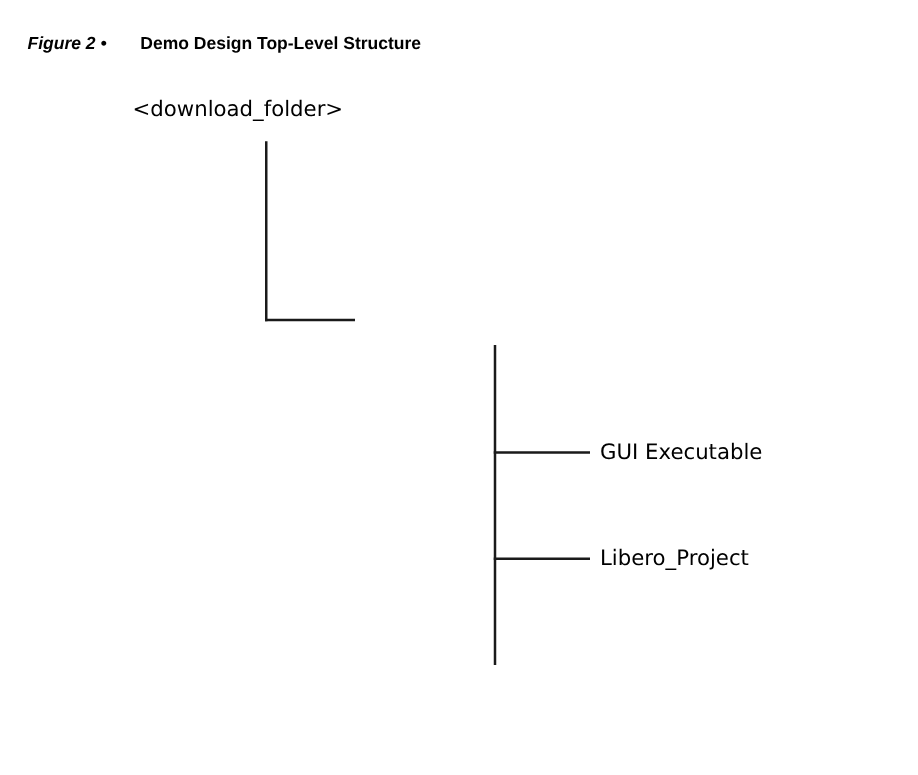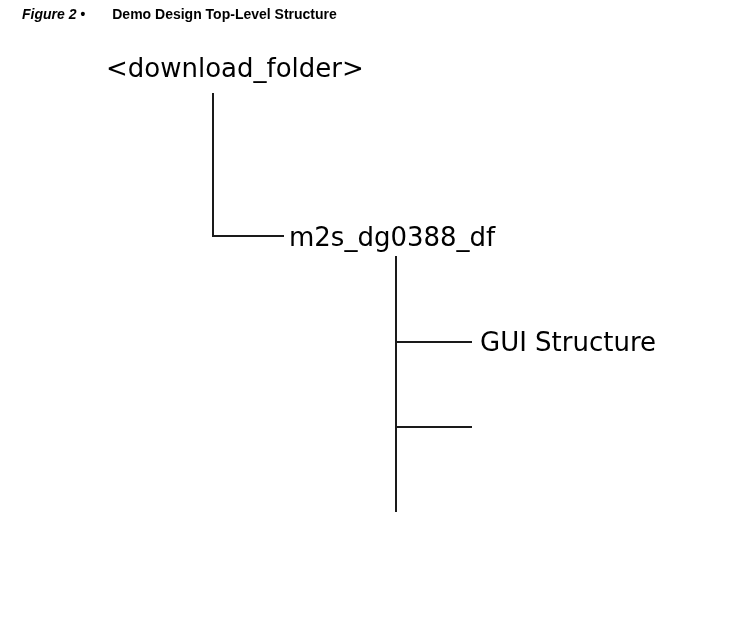--- a/index.html
+++ b/index.html
@@ -7,38 +7,39 @@
     padding: 0;
     background: #ffffff;
   }
   .figure-canvas {
     position: relative;
     width: 734px;
     height: 512px;
     background: var(--background, #ffffff);
     overflow: hidden;
     font-family: "DejaVu Sans", sans-serif;
+    margin-top: 20px;
   }
   .caption {
     position: absolute;
     left: 22px;
     top: 6px;
     font-family: "Liberation Sans", sans-serif;
     font-size: 14px;
     font-weight: bold;
     color: var(--text, #000000);
     white-space: nowrap;
   }
   .fig-label {
     font-style: italic;
     margin-right: 27px;
   }
   .tree-label {
     position: absolute;
-    font-size: 26px;
+    font-size: 17px;
     line-height: 32px;
     color: var(--text, #000000);
     white-space: nowrap;
   }
   .line {
     position: absolute;
     background: var(--line, #1a1a1a);
   }
   .line.v { width: 2px; }
   .line.h { height: 2px; }
@@ -50,26 +51,26 @@
 
   <div class="caption">
     <span class="fig-label">Figure 2 •</span><span>Demo Design Top-Level Structure</span>
   </div>
 
   <div class="tree-label" style="left:106px; top:52px;">&lt;download_folder&gt;</div>
 
   <div class="line v" style="left:212px; top:93px; height:144px;"></div>
   <div class="line h" style="left:212px; top:235px; width:72px;"></div>
 
-  <div class="tree-label" style="left:289px; top:221px;">m2s_dg0388_df</div>
 
   <div class="line v" style="left:395px; top:256px; height:344px;"></div>
 
   <div class="line h" style="left:395px; top:341px; width:77px;"></div>
-  <div class="tree-label" style="left:480px; top:326px;">GUI Structure</div>
+  <div class="tree-label" style="left:480px; top:326px;">GUI Executable</div>
 
   <div class="line h" style="left:395px; top:426px; width:77px;"></div>
+  <div class="tree-label" style="left:480px; top:411px;">Libero_Project</div>
 
   <div class="line h" style="left:395px; top:513px; width:80px;"></div>
 
   <div class="line h" style="left:395px; top:597px; width:75px;"></div>
 
 </div>
 
 </body></html>

